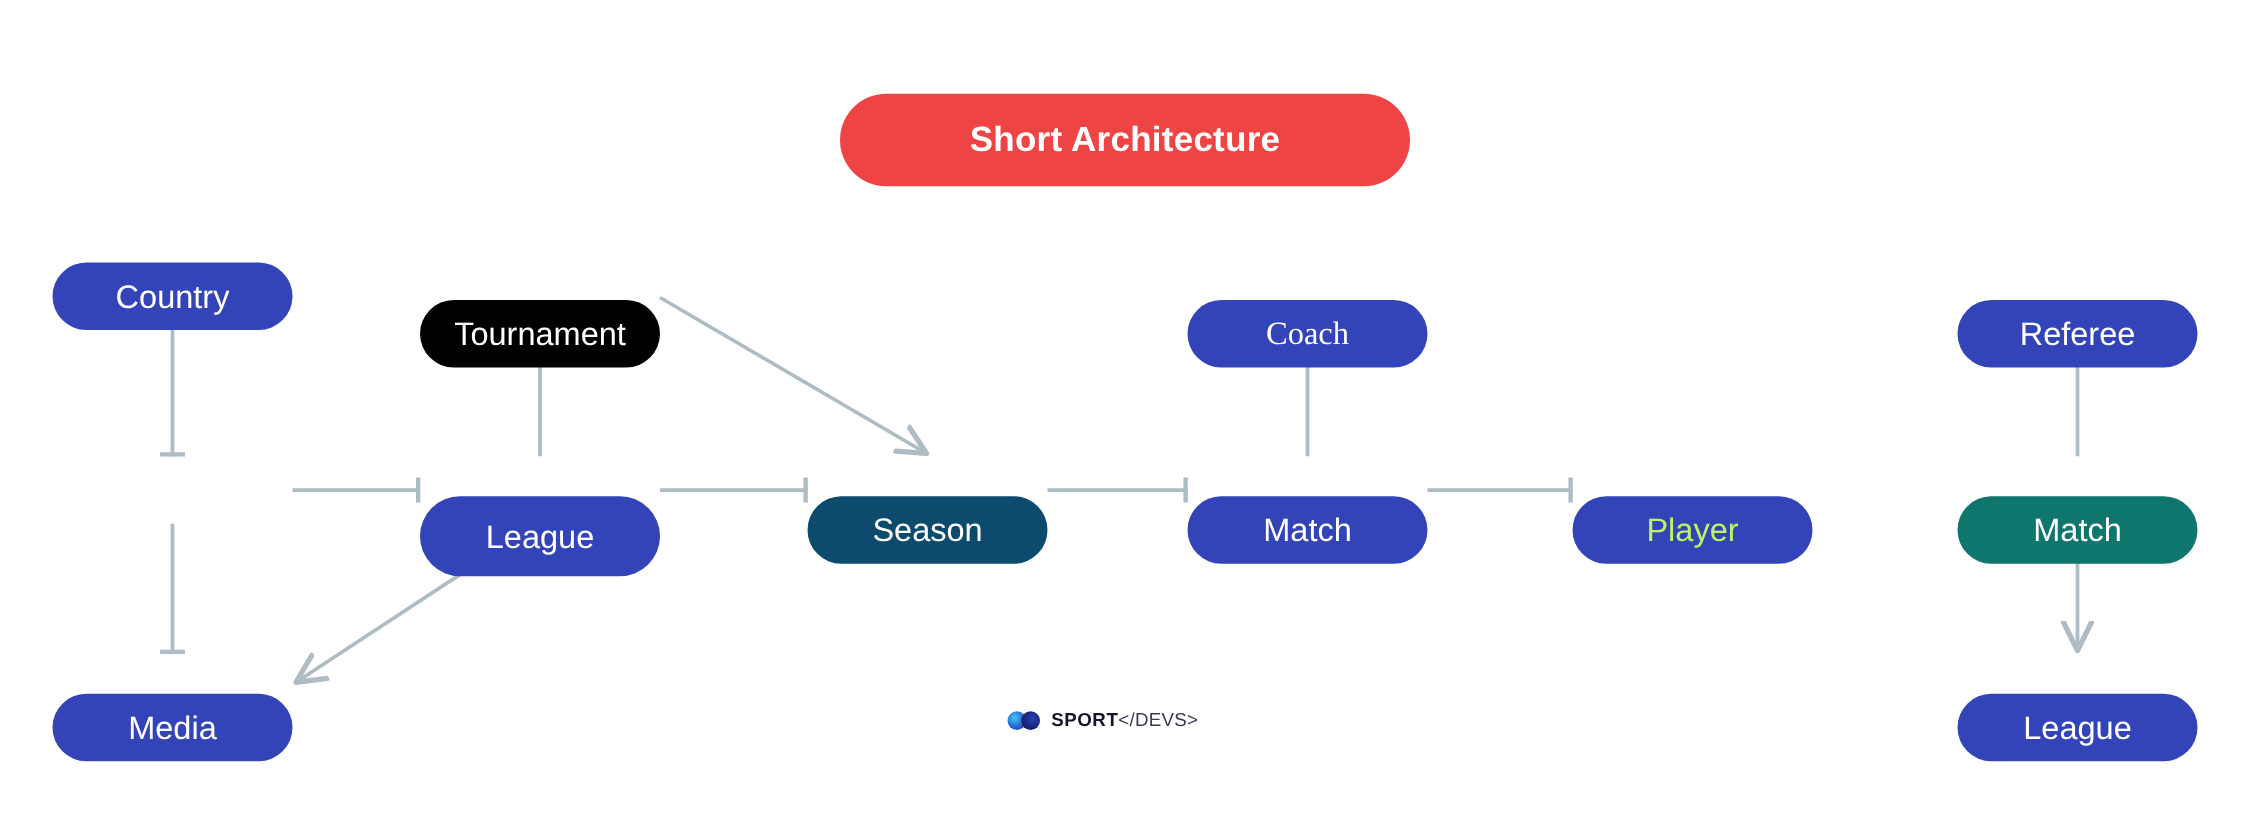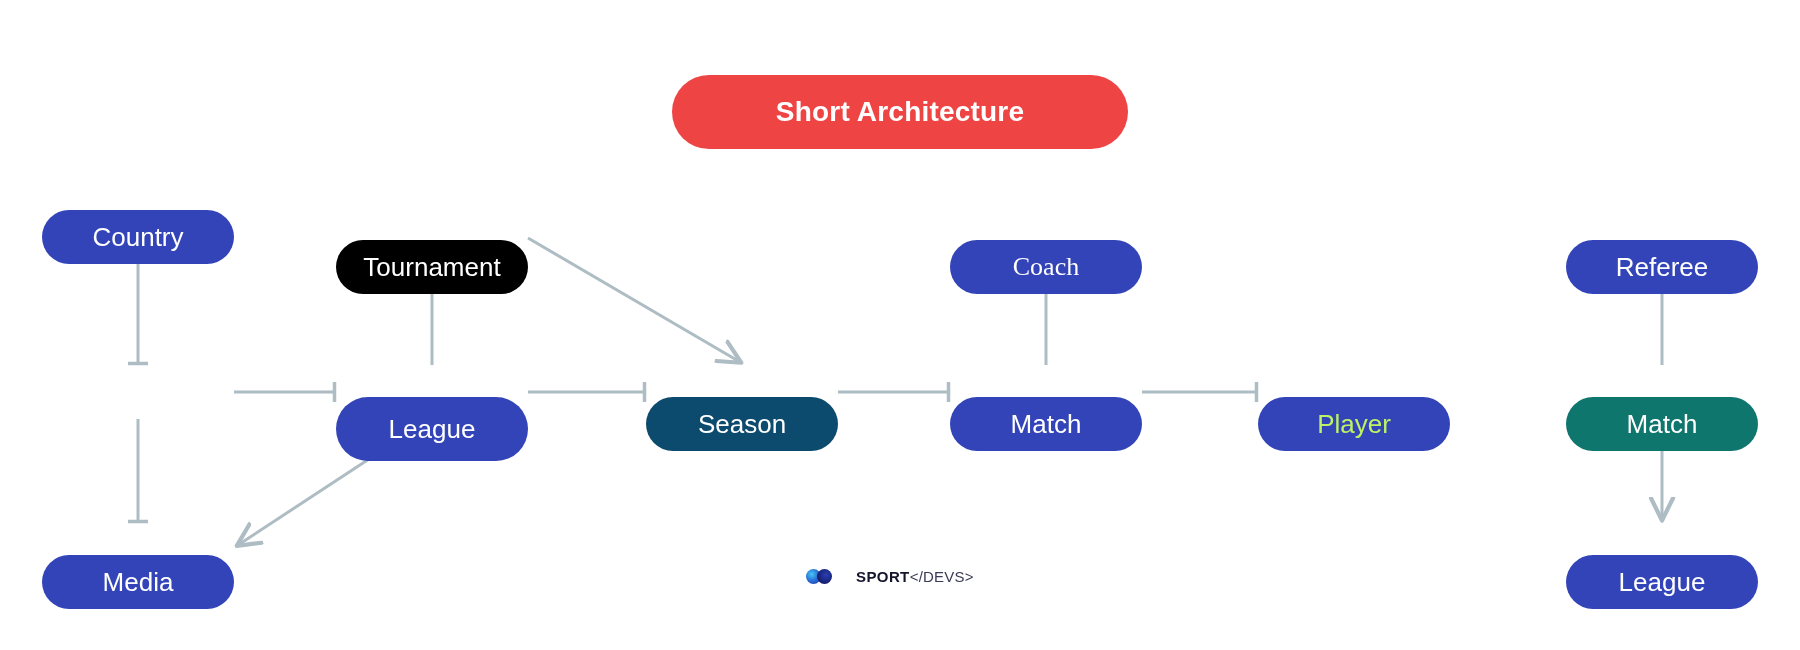--- a/index.html
+++ b/index.html
@@ -69,21 +69,21 @@
   }
 
   
   #footer-logo {
     position: absolute;
     left: 806px;
     top: 566px;
     height: 20px;
     display: flex;
     align-items: center;
-    gap: 22px;
+    gap: 7px;
     z-index: 6;
   }
   #footer-logo .logo-mark {
     position: relative;
     width: 28px;
     height: 15px;
     flex: 0 0 auto;
   }
   #footer-logo .logo-mark .circ {
     position: absolute;

